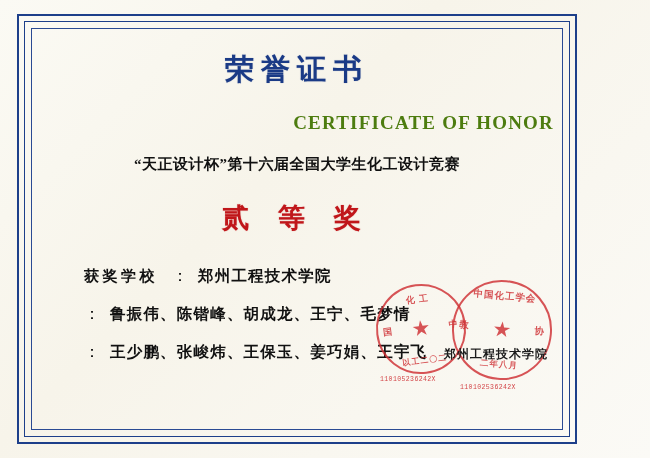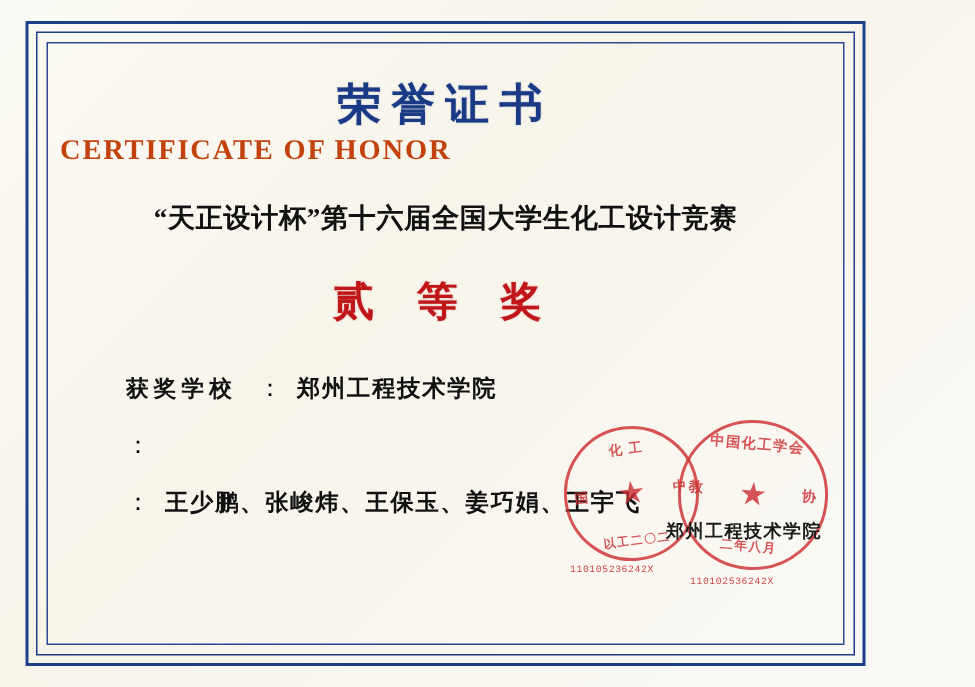--- a/index.html
+++ b/index.html
@@ -61,34 +61,34 @@
     margin-top: 14px;
     font-family: "Liberation Serif", serif;
     font-size: 29px;
     font-weight: bold;
     color: #1a3a86;
     letter-spacing: 7px;
     text-shadow: 0 0 1px rgba(26,58,134,0.45);
   }
 
   .title-en {
-    text-align: left;
-    margin-top: 0;
+    text-align: right;
+    margin-top: 22px;
     font-family: "Liberation Serif", serif;
     font-size: 19px;
     font-weight: bold;
-    color: #c2410c;
+    color: #4d7c0f;
     letter-spacing: 1.2px;
   }
 
   .subtitle {
     text-align: center;
     margin-top: 21px;
     font-family: "Liberation Serif", serif;
-    font-size: 18px;
+    font-size: 15px;
     font-weight: bold;
     color: #111111;
     letter-spacing: 0.5px;
   }
 
   .award {
     text-align: center;
     margin-top: 26px;
     font-family: "Liberation Serif", serif;
     font-size: 27px;
@@ -254,20 +254,21 @@
     <div class="fields">
 
       <div class="field-row">
         <span class="field-label">获奖学校</span>
         <span class="field-sep">：</span>
         <span class="field-value">郑州工程技术学院</span>
       </div>
 
       <div class="field-row">
         <span class="field-sep">：</span>
+        <span class="field-value">鲁振伟、陈锴峰、胡成龙、王宁、毛梦情</span>
       </div>
 
       <div class="field-row">
         <span class="field-sep">：</span>
         <span class="field-value">王少鹏、张峻炜、王保玉、姜巧娟、王宇飞</span>
       </div>
 
     </div>
 
     <div class="seal" id="seal-left">

